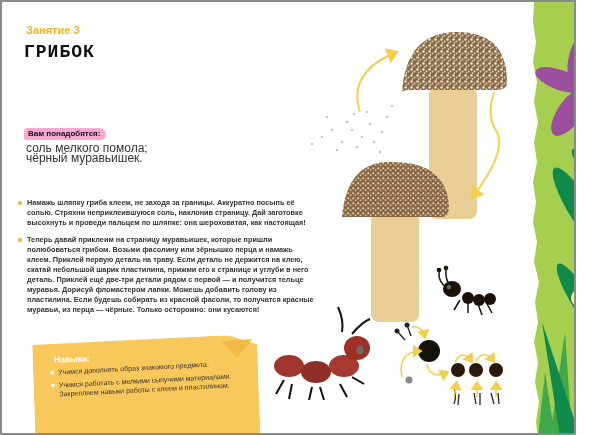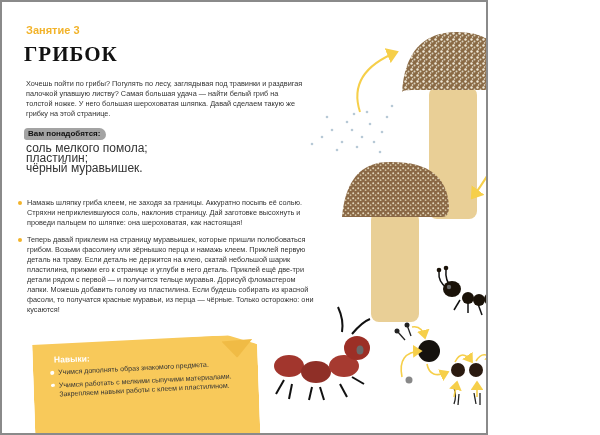--- a/index.html
+++ b/index.html
@@ -1,47 +1,45 @@
 <!DOCTYPE html>
 <html><head>
 <meta charset="utf-8">
 <style>
   html, body { margin: 0; padding: 0; }
   body { width: 600px; height: 435px; overflow: hidden; background: #ffffff; font-family: "Liberation Sans", "DejaVu Sans", sans-serif; }
-  .page { position: relative; width: 488px; height: 435px; background: #ffffff; overflow: hidden; box-sizing: border-box; border-top: 2px solid #8a8a8a; border-left: 2px solid #8a8a8a; border-right: 2px solid #8a8a8a; border-bottom: 2px solid #8a8a8a; }
+  .page { position: relative; width: 576px; height: 435px; background: #ffffff; overflow: hidden; box-sizing: border-box; border-top: 2px solid #8a8a8a; border-left: 2px solid #8a8a8a; border-right: 2px solid #8a8a8a; border-bottom: 2px solid #8a8a8a; }
   .lesson-label { position: absolute; left: 24px; top: 22px; font-size: 11px; font-weight: bold; color: #f2b32a; }
-  .title { position: absolute; left: 22px; top: 40px; font-size: 21px; font-weight: bold; color: #111; letter-spacing: 1px; font-family: Liberation Serif, serif; }
+  .title { position: absolute; left: 22px; top: 40px; font-size: 18px; font-weight: bold; color: #111; letter-spacing: 1px; font-family: Liberation Mono, monospace; }
   .intro { position: absolute; left: 24px; top: 77px; width: 280px; font-size: 7.3px; line-height: 10px; color: #333; }
-  .needs-head { position: absolute; left: 22px; top: 126px; padding: 1px 6px 2px 4px; background: #a3a3a3; border-radius: 6px 10px 8px 4px; font-size: 8px; font-weight: bold; color: #111; text-align: right; }
+  .needs-head { position: absolute; left: 22px; top: 126px; padding: 1px 6px 2px 4px; background: #f9a8d4; border-radius: 6px 10px 8px 4px; font-size: 8px; font-weight: bold; color: #111; text-align: right; }
   .needs-list { position: absolute; left: 24px; top: 141px; font-size: 12px; line-height: 10px; color: #333; margin: 0; padding: 0; list-style: none; }
-  .steps { position: absolute; left: 14px; top: 196px; width: 300px; margin: 0; padding: 0; list-style: none; }
+  .steps { position: absolute; left: 14px; top: 196px; width: 300px; margin: 0; padding: 0; list-style: none; font-weight: bold; }
   .steps li { position: relative; padding-left: 11px; font-size: 7.3px; line-height: 10px; color: #333; margin-bottom: 7px; }
   .steps li .bullet { position: absolute; left: 2px; top: 3px; width: 4px; height: 4px; border-radius: 50%; background: #f2b32a; }
   .skills-card { position: absolute; left: 30px; top: 340px; width: 225px; height: 100px; background: #f8c95a; transform: rotate(-2deg); transform-origin: left top; clip-path: polygon(0 3%, 87% 0, 100% 10%, 100% 100%, 0 100%); }
   .skills-fold { position: absolute; left: 223px; top: 331px; width: 28px; height: 22px; background: #f0bb45; transform: rotate(-30deg); clip-path: polygon(0 0, 100% 60%, 20% 100%); }
   .skills-head { position: absolute; left: 52px; top: 352px; font-size: 8.5px; font-weight: bold; color: #ffffff; transform: rotate(-2deg); }
   .skills-list { position: absolute; left: 48px; top: 366px; width: 200px; margin: 0; padding: 0; list-style: none; transform: rotate(-3deg); transform-origin: left top; }
   .skills-list li { position: relative; padding-left: 8px; font-size: 7px; line-height: 9.5px; color: #333; margin-bottom: 3px; }
   .skills-list li .bullet { position: absolute; left: 0; top: 3px; width: 3.5px; height: 3.5px; border-radius: 50%; background: #ffffff; }
   .illus { position: absolute; left: 0; top: 0; }
   .side { position: absolute; left: 528px; top: 0; width: 72px; height: 435px; }
 </style>
 </head>
 <body>
 
 <div class="page">
 
   <div class="lesson-label">Занятие 3</div>
   <div class="title">ГРИБОК</div>
-  <div class="intro">Хочешь пойти по грибы? Погулять по лесу, заглядывая под травинки и раздвигая палочкой упавшую листву? Самая большая удача — найти белый гриб на толстой ножке. У него большая шероховатая шляпка. Давай сделаем такую же грибку на этой странице.</div>
 
   <div class="needs-head">Вам понадобятся:</div>
   <ul class="needs-list">
     <li>соль мелкого помола;</li>
-    <li>пластилин;</li>
     <li>чёрный муравьишек.</li>
   </ul>
 
   <ul class="steps">
     <li><span class="bullet"></span><span>Намажь шляпку гриба клеем, не заходя за границы. Аккуратно посыпь её солью. Стряхни неприклеившуюся соль, наклонив страницу. Дай заготовке высохнуть и проведи пальцем по шляпке: она шероховатая, как настоящая!</span></li>
     <li><span class="bullet"></span><span>Теперь давай приклеим на страницу муравьишек, которые пришли полюбоваться грибом. Возьми фасолину или зёрнышко перца и намажь клеем. Приклей первую деталь на траву. Если деталь не держится на клею, скатай небольшой шарик пластилина, прижми его к странице и углуби в него деталь. Приклей ещё две-три детали рядом с первой — и получится тельце муравья. Дорисуй фломастером лапки. Можешь добавить голову из пластилина. Если будешь собирать из красной фасоли, то получатся красные муравьи, из перца — чёрные. Только осторожно: они кусаются!</span></li>
   </ul>
 
   <div class="skills-card"></div>
   <div class="skills-fold"></div>

